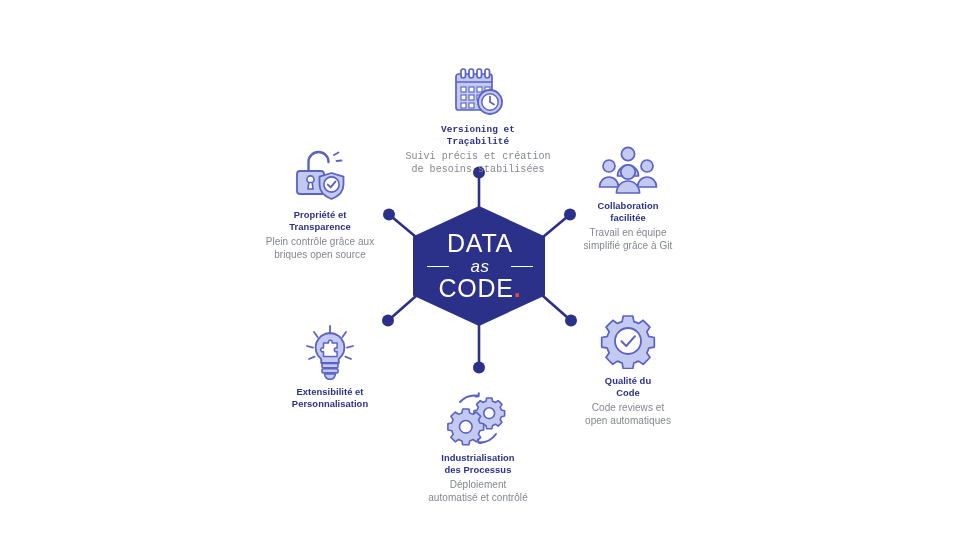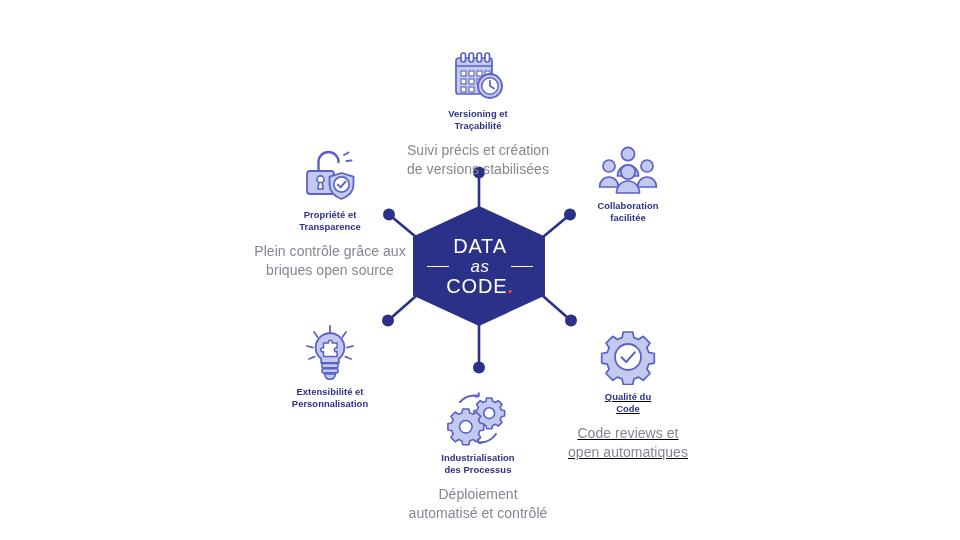--- a/index.html
+++ b/index.html
@@ -36,21 +36,21 @@
     top: 207px;
     width: 130px;
     height: 118px;
     display: flex;
     flex-direction: column;
     align-items: center;
     justify-content: center;
     color: #ffffff;
   }
   .hex-line1, .hex-line3 {
-    font-size: 20px;
+    font-size: 25px;
     letter-spacing: 0.8px;
     line-height: 1.02;
     font-weight: 400;
     white-space: nowrap;
   }
   .hex-mid {
     display: flex;
     align-items: center;
     justify-content: center;
     gap: 22px;
@@ -88,34 +88,34 @@
     margin-bottom: 6px;
   }
   .node .title {
     font-size: 9.4px;
     font-weight: 700;
     color: #2b3189;
     line-height: 1.32;
     letter-spacing: 0.05px;
   }
   .node .desc {
-    font-size: 14px;
+    font-size: 10px;
     font-weight: 400;
     color: #84878f;
     line-height: 1.34;
-    margin-top: 8px;
+    margin-top: 1px;
     letter-spacing: 0.05px;
   }
   
-  #node-versioning     { left: 378px; top:  44px; }
+  #node-versioning     { left: 378px; top:  60px; font-family: Liberation Mono, monospace; }
   #node-collaboration  { left: 528px; top: 136px; }
-  #node-qualite        { left: 528px; top: 327px; text-decoration: underline; }
+  #node-qualite        { left: 528px; top: 311px; }
   #node-industrialisation { left: 378px; top: 388px; }
   #node-extensibilite  { left: 230px; top: 322px; text-align: center; }
-  #node-propriete      { left: 230px; top: 145px; }
+  #node-propriete      { left: 220px; top: 145px; }
 </style>
 </head>
 <body>
 
 <div id="stage">
 
   <svg id="wires" viewBox="0 0 960 540">
     <g stroke="#2b3189" stroke-width="2.6" stroke-linecap="round">
       <line x1="479" y1="207" x2="479" y2="176"></line>
       <line x1="479" y1="325" x2="479" y2="364"></line>
@@ -173,21 +173,21 @@
         <circle cx="43" cy="36" r="8.2" fill="#ffffff" stroke="#5a62c4" stroke-width="1.4"></circle>
         <path d="M43 30.5 V36 L47 38.5" fill="none" stroke="#5a62c4" stroke-width="1.7" stroke-linecap="round"></path>
       </svg>
     </div>
     <div class="title">
       <div>Versioning et</div>
       <div>Traçabilité</div>
     </div>
     <div class="desc">
       <div>Suivi précis et création</div>
-      <div>de versions stabilisées</div>
+      <div>de besoins stabilisées</div>
     </div>
   </div>
 
   <div class="node" id="node-collaboration">
     <div class="icon-wrap">
       <svg width="60" height="48" viewBox="0 0 60 48">
         <g fill="#c3c9ef" stroke="#5a62c4" stroke-width="1.7" stroke-linejoin="round">
           <circle cx="11" cy="20" r="6"></circle>
           <path d="M1.5 41 a9.5 10 0 0 1 19 0 z"></path>
           <circle cx="49" cy="20" r="6"></circle>
@@ -196,20 +196,24 @@
           <path d="M19.5 30 a10.5 11 0 0 1 21 0 z"></path>
           <circle cx="30" cy="26" r="7.2"></circle>
           <path d="M18.5 47 a11.5 12 0 0 1 23 0 z"></path>
         </g>
       </svg>
     </div>
     <div class="title">
       <div>Collaboration</div>
       <div>facilitée</div>
     </div>
+    <div class="desc">
+      <div>Travail en équipe</div>
+      <div>simplifié grâce à Git</div>
+    </div>
   </div>
 
   <div class="node" id="node-qualite">
     <div class="icon-wrap">
       <svg width="56" height="56" viewBox="0 0 56 56">
         <path d="M23.2 3 h9.6 l1.1 5.6 a20 20 0 0 1 4.6 1.9 l4.7-3.2 6.8 6.8 -3.2 4.7 a20 20 0 0 1 1.9 4.6 l5.6 1.1 v9.6 l-5.6 1.1 a20 20 0 0 1 -1.9 4.6 l3.2 4.7 -6.8 6.8 -4.7-3.2 a20 20 0 0 1 -4.6 1.9 l-1.1 5.6 h-9.6 l-1.1-5.6 a20 20 0 0 1 -4.6-1.9 l-4.7 3.2 -6.8-6.8 3.2-4.7 a20 20 0 0 1 -1.9-4.6 l-5.6-1.1 v-9.6 l5.6-1.1 a20 20 0 0 1 1.9-4.6 l-3.2-4.7 6.8-6.8 4.7 3.2 a20 20 0 0 1 4.6-1.9 z" fill="#c3c9ef" stroke="#5a62c4" stroke-width="1.7" stroke-linejoin="round"></path>
         <circle cx="28" cy="28" r="13" fill="#ffffff" stroke="#5a62c4" stroke-width="1.8"></circle>
         <path d="M21.5 28.3 L26.2 33 L35 23.2" fill="none" stroke="#5a62c4" stroke-width="2" stroke-linecap="round" stroke-linejoin="round"></path>
       </svg>
     </div>

